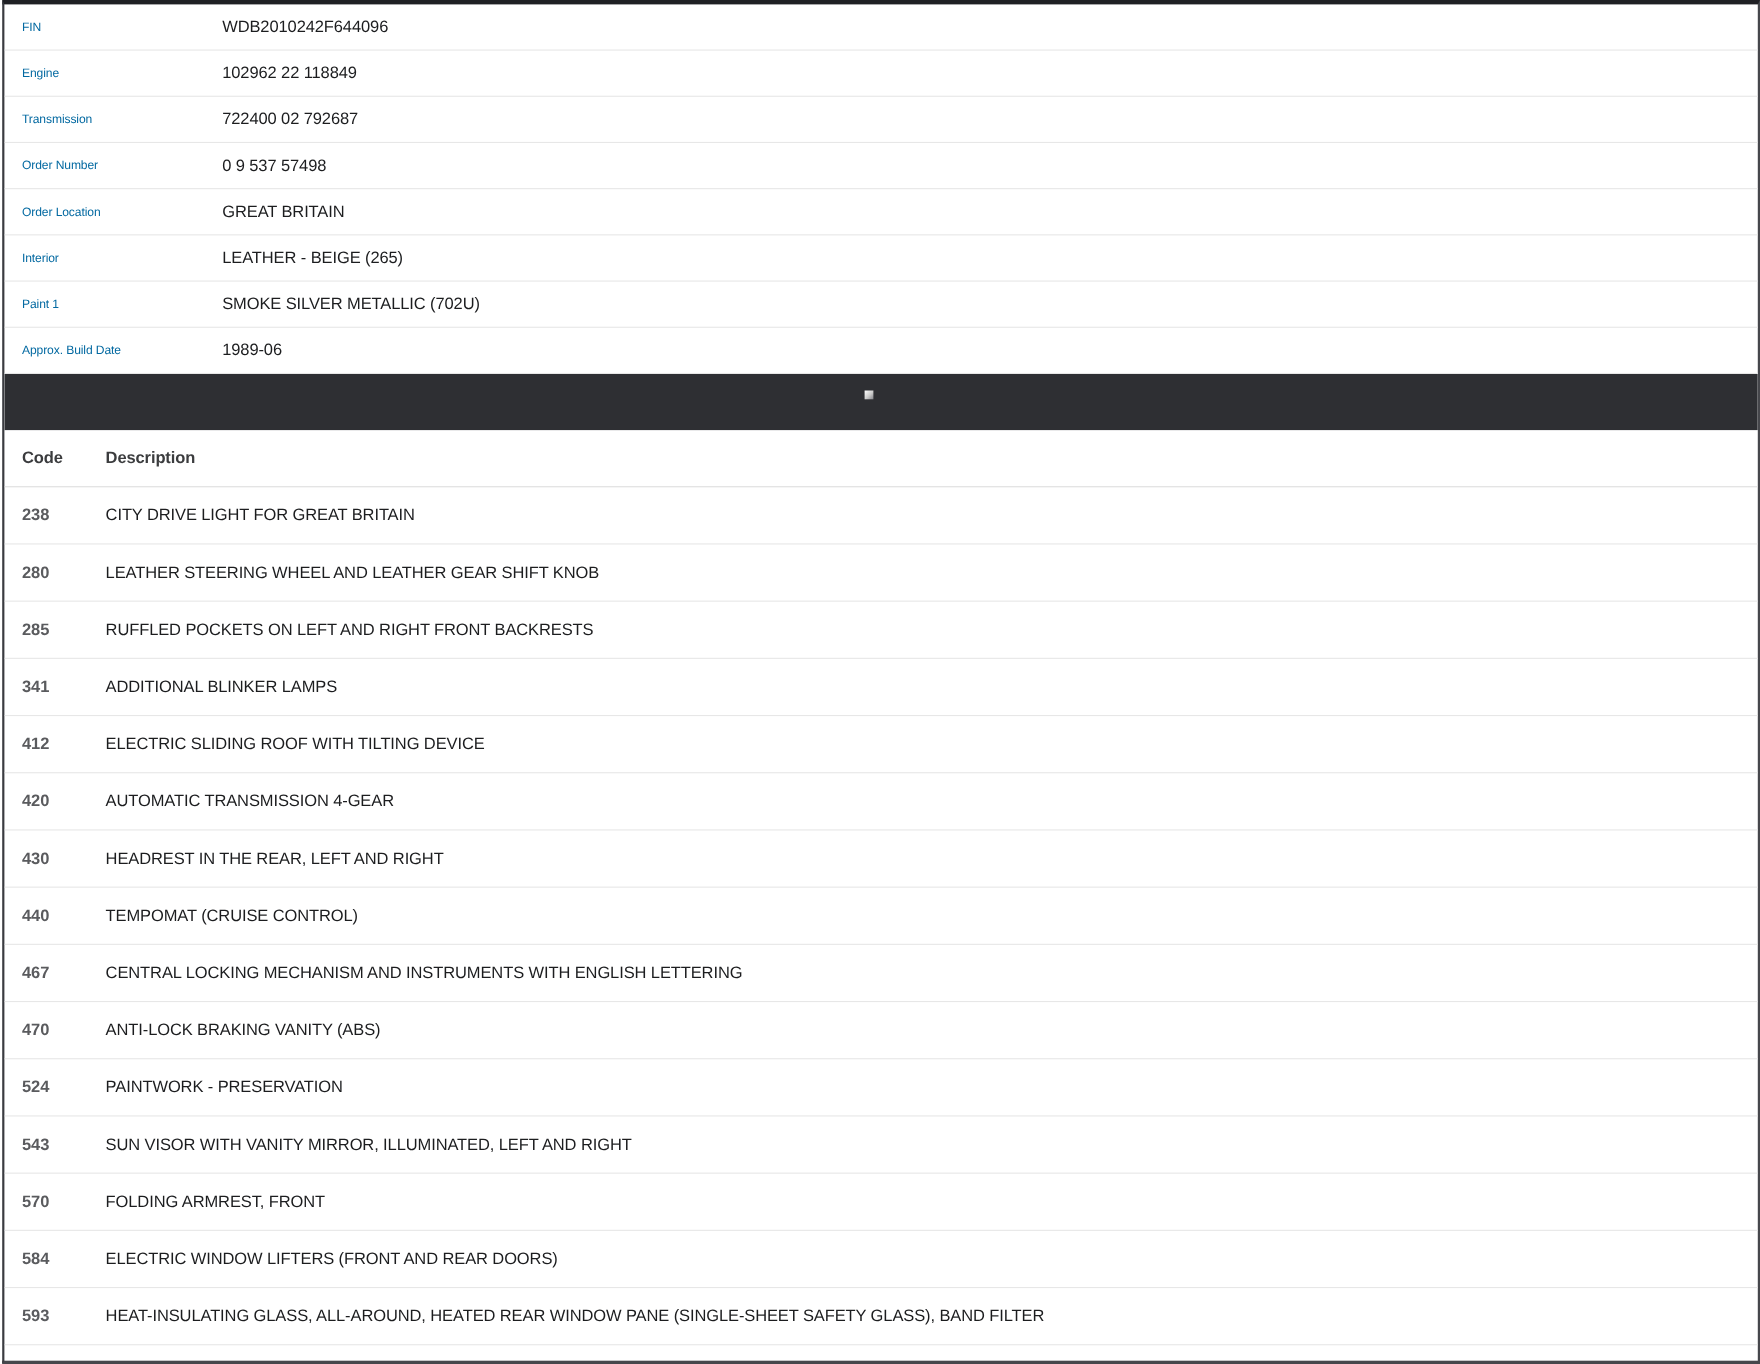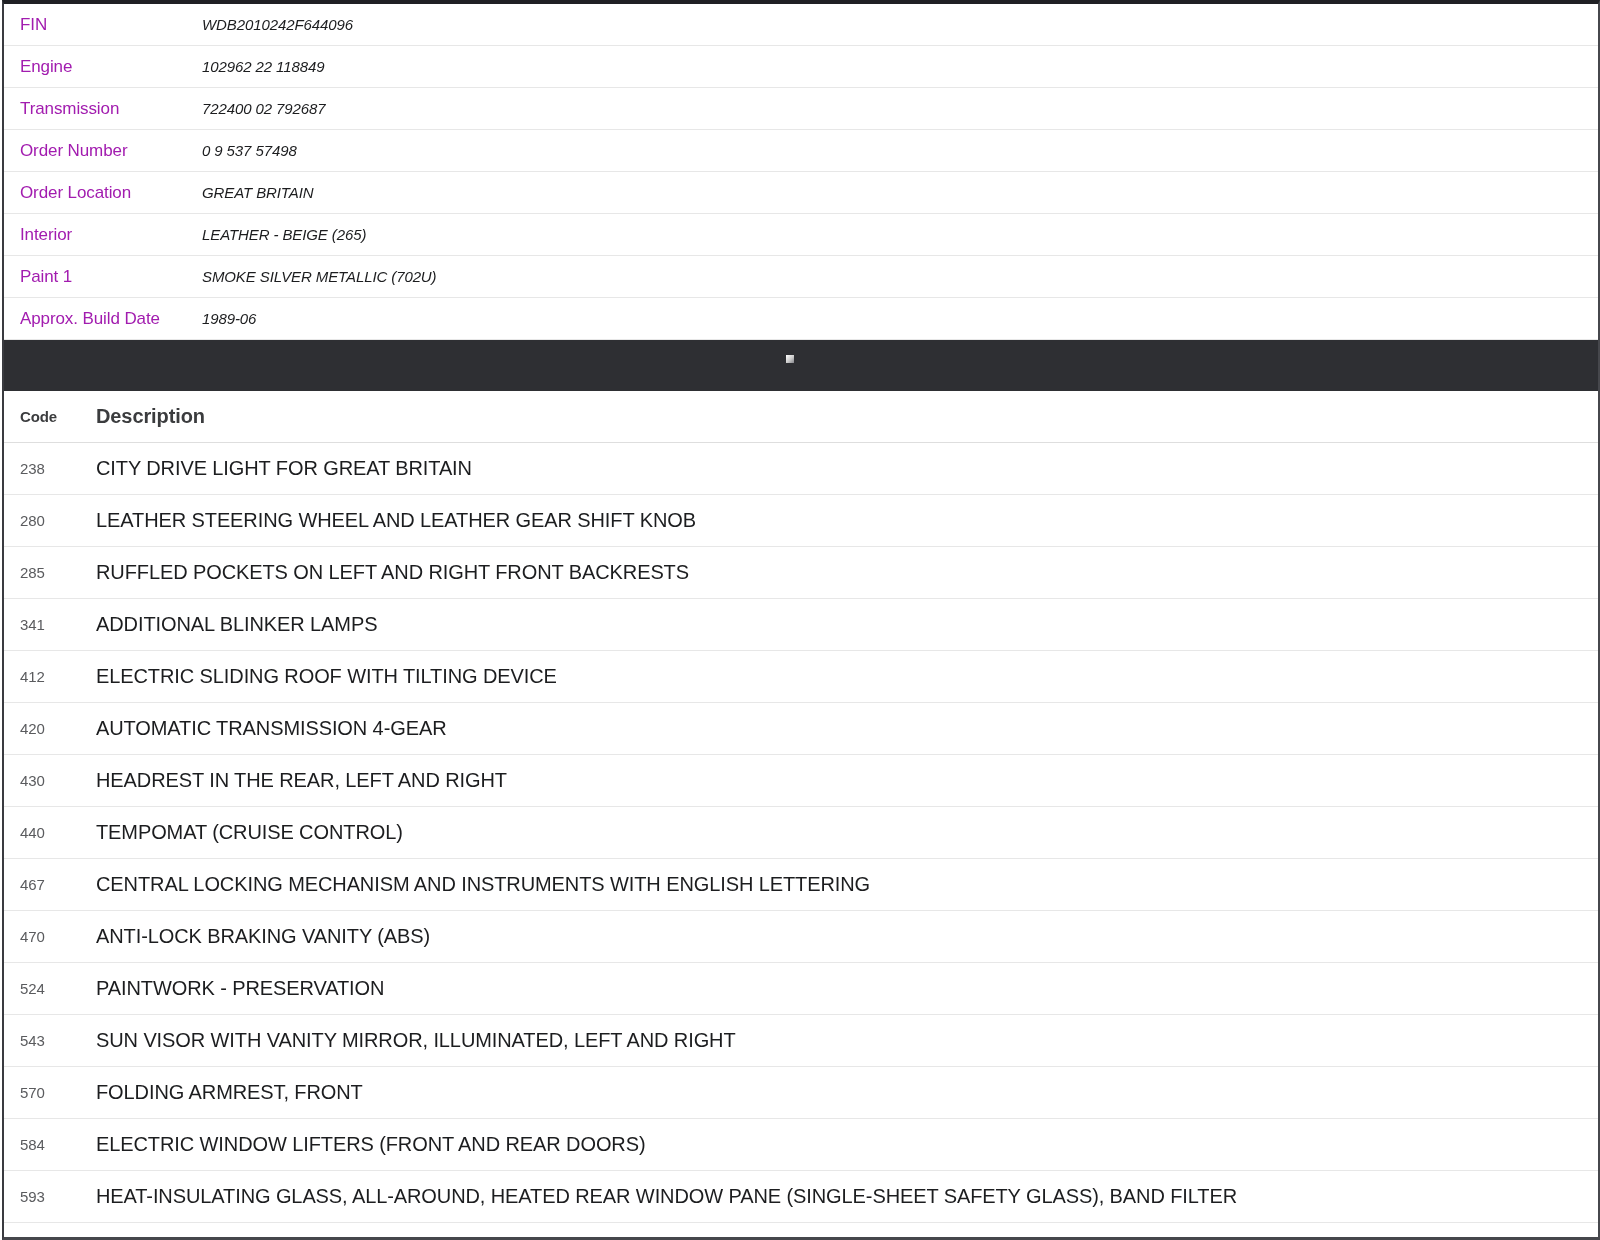--- a/index.html
+++ b/index.html
@@ -28,29 +28,28 @@
     display: flex;
     align-items: center;
     box-sizing: border-box;
     height: 42px;
     padding-left: 16px;
     border-bottom: 1px solid #e7e7e7;
   }
   .info-label {
     width: 182px;
     flex: 0 0 182px;
-    font-size: 17px;
-    color: #a21caf;
+    font-size: 11px;
+    color: #0369a1;
     letter-spacing: -0.1px;
   }
   .info-value {
     font-size: 15px;
     color: #1c1d1f;
     letter-spacing: -0.1px;
-    font-style: italic;
   }
 
   
   .divider-bar {
     position: relative;
     height: 51px;
     background: #2e2f33;
   }
   .img-ph {
     position: absolute;
@@ -68,31 +67,31 @@
     box-sizing: border-box;
     height: 52px;
     padding-left: 16px;
     border-bottom: 1px solid #e7e7e7;
   }
   .codes-header { border-bottom-color: #dedede; }
   .code-col {
     width: 76px;
     flex: 0 0 76px;
     font-size: 15px;
-    font-weight: 400;
+    font-weight: 700;
     color: #5a5b5e;
     letter-spacing: -0.1px;
   }
   .codes-header .code-col,
   .codes-header .desc-col {
     color: #3b3c3e;
     font-weight: 700;
   }
   .desc-col {
-    font-size: 20px;
+    font-size: 15px;
     color: #1c1d1f;
     letter-spacing: -0.1px;
     white-space: nowrap;
   }
 </style>
 </head>
 <body>
 
 <div class="frame">
 

